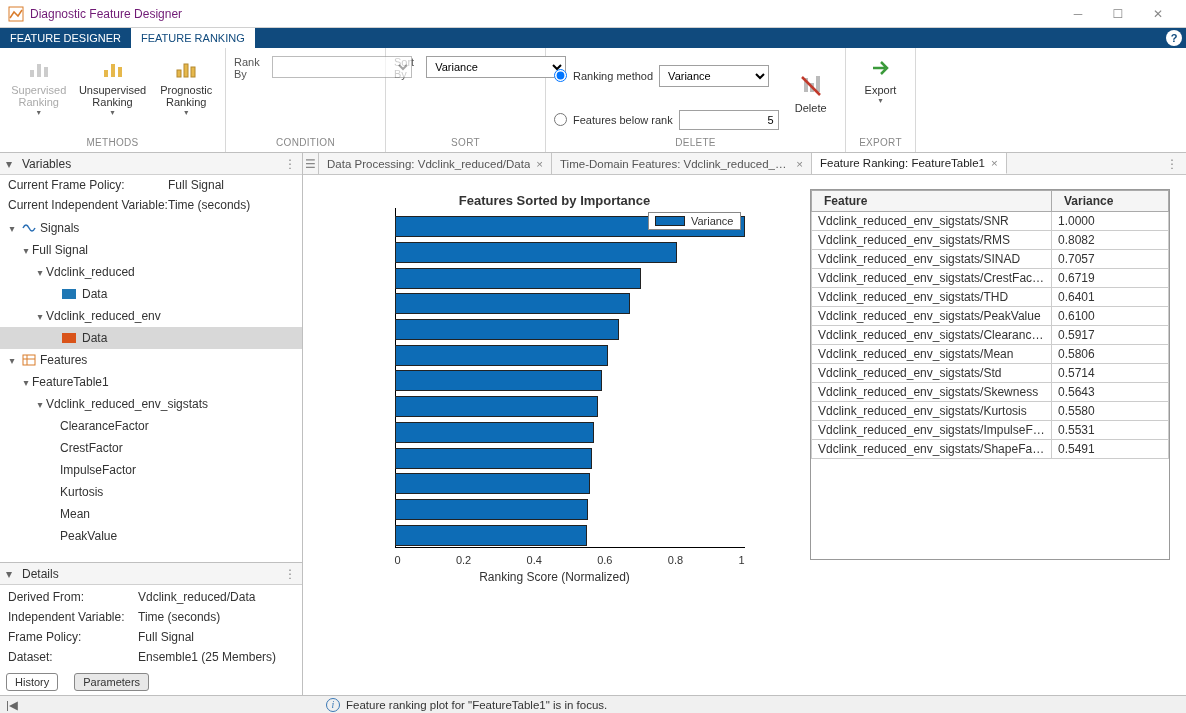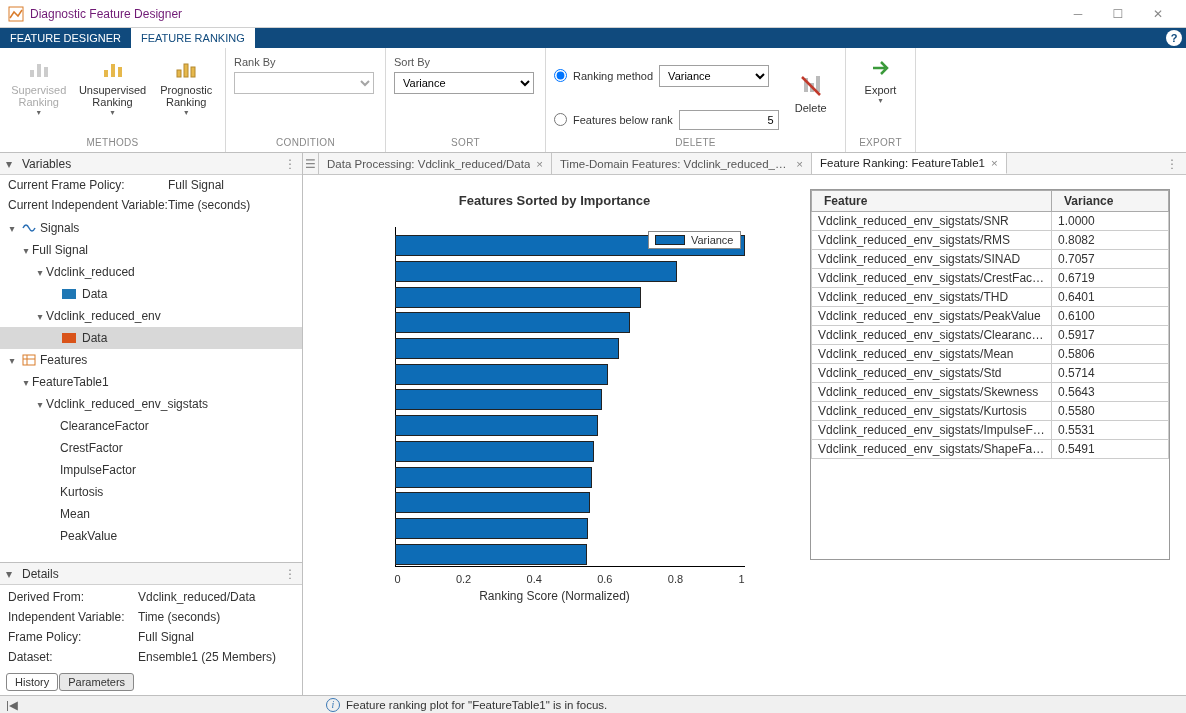--- a/index.html
+++ b/index.html
@@ -21,21 +21,21 @@
 
 
 .ribbon { height: 105px; background: #fff; border-bottom: 1px solid #bfbfbf; display: flex; }
 .ribbon-group { border-right: 1px solid #d8d8d8; padding: 4px 8px 2px; display: flex; flex-direction: column; }
 .ribbon-group-body { flex: 1; display: flex; align-items: flex-start; gap: 8px; }
 .ribbon-group-label { text-align: center; font-size: 10px; color: #888; padding: 2px 0; text-transform: uppercase; letter-spacing: 0.3px; }
 .ribbon-big-btn { display: flex; flex-direction: column; align-items: center; width: 70px; padding: 4px 2px; cursor: pointer; text-align: center; font-size: 11px; color: #333; }
 .ribbon-big-btn.disabled { color: #aaa; cursor: default; }
 .ribbon-big-btn-icon { width: 24px; height: 24px; margin-bottom: 4px; }
 .ribbon-big-btn .drop { font-size: 8px; color: #666; }
-.ribbon-field { display: flex; flex-direction: column; gap: 4px; padding-top: 4px; }
+.ribbon-field { display: flex; gap: 12px; padding-top: 4px; }
 .ribbon-field label { font-size: 11px; color: #555; }
 .ribbon-select { height: 22px; border: 1px solid #a0a0a0; background: #fff; padding: 0 4px; font-size: 11px; min-width: 140px; }
 .ribbon-radio-row { display: flex; align-items: center; gap: 6px; font-size: 11px; height: 22px; }
 .ribbon-input-num { width: 100px; height: 20px; border: 1px solid #a0a0a0; text-align: right; padding: 0 4px; font-size: 11px; }
 
 
 .main { display: flex; height: calc(713px - 28px - 20px - 105px - 18px); }
 
 
 .leftpanel { width: 303px; border-right: 1px solid #bfbfbf; background: #fff; display: flex; flex-direction: column; }
@@ -53,37 +53,37 @@
 .tree-icon { width: 14px; height: 14px; margin: 0 4px; display: inline-block; }
 .swatch { width: 14px; height: 10px; display: inline-block; margin: 0 6px 0 2px; }
 .swatch.blue { background: #1f77b4; }
 .swatch.orange { background: #d95319; }
 .indent1 { padding-left: 20px; }
 .indent2 { padding-left: 34px; }
 .indent3 { padding-left: 48px; }
 
 .details { border-top: 1px solid #bfbfbf; }
 .details-body { padding: 2px 0; }
-.details-tabs { display: flex; gap: 1px; padding: 4px 6px; }
+.details-tabs { display: flex; gap: 16px; padding: 4px 6px; }
 .details-tab { border: 1px solid #888; border-radius: 3px; padding: 2px 8px; font-size: 11px; cursor: pointer; }
 .details-tab.active { background: #e8e8e8; }
 
 
 .rightpanel { flex: 1; display: flex; flex-direction: column; background: #fff; }
 .doc-tabs { height: 22px; background: #f5f5f5; border-bottom: 1px solid #c5c5c5; display: flex; align-items: stretch; }
 .doc-tab { display: flex; align-items: center; padding: 0 8px; border-right: 1px solid #c5c5c5; font-size: 11.5px; color: #555; gap: 6px; cursor: pointer; max-width: 260px; white-space: nowrap; overflow: hidden; }
 .doc-tab .lbl { overflow: hidden; text-overflow: ellipsis; }
 .doc-tab .x { color: #888; cursor: pointer; }
 .doc-tab.active { background: #fff; border-bottom: 1px solid #fff; color: #222; }
 .doc-tabs .more { margin-left: auto; padding: 0 8px; display: flex; align-items: center; color: #888; cursor: pointer; }
 .doc-tabs .pre { width: 16px; display: flex; align-items: center; justify-content: center; color: #888; cursor: pointer; border-right: 1px solid #c5c5c5; }
 
 .canvas { flex: 1; display: flex; padding: 10px 16px; gap: 20px; }
 .chartbox { flex: 1; display: flex; flex-direction: column; align-items: center; }
-.chart-title { font-size: 13px; font-weight: bold; color: #333; margin: 8px 0 19px; }
+.chart-title { font-size: 13px; font-weight: bold; color: #333; margin: 8px 0 0; }
 .chart-plot { position: relative; width: 380px; height: 370px; }
 .chart-axes { position: absolute; left: 30px; top: 0; right: 0; bottom: 30px; border-left: 1px solid #000; border-bottom: 1px solid #000; }
 .chart-bars { position: absolute; left: 30px; top: 6px; right: 0; bottom: 30px; display: flex; flex-direction: column; justify-content: space-around; gap: 0; }
 .bar { height: 21px; background: #0d6cb6; border: 1px solid #222; }
 .chart-xlabels { position: absolute; left: 30px; right: 0; bottom: 12px; display: flex; justify-content: space-between; font-size: 11px; color: #333; }
 .chart-xtitle { position: absolute; left: 0; right: 0; bottom: -6px; text-align: center; font-size: 12px; color: #333; }
 .chart-legend { position: absolute; top: 4px; right: 4px; background: #fff; border: 1px solid #888; padding: 2px 6px; display: flex; align-items: center; gap: 6px; font-size: 11px; z-index: 2; }
 .legend-sw { width: 30px; height: 10px; background: #0d6cb6; border: 1px solid #222; }
 
 

